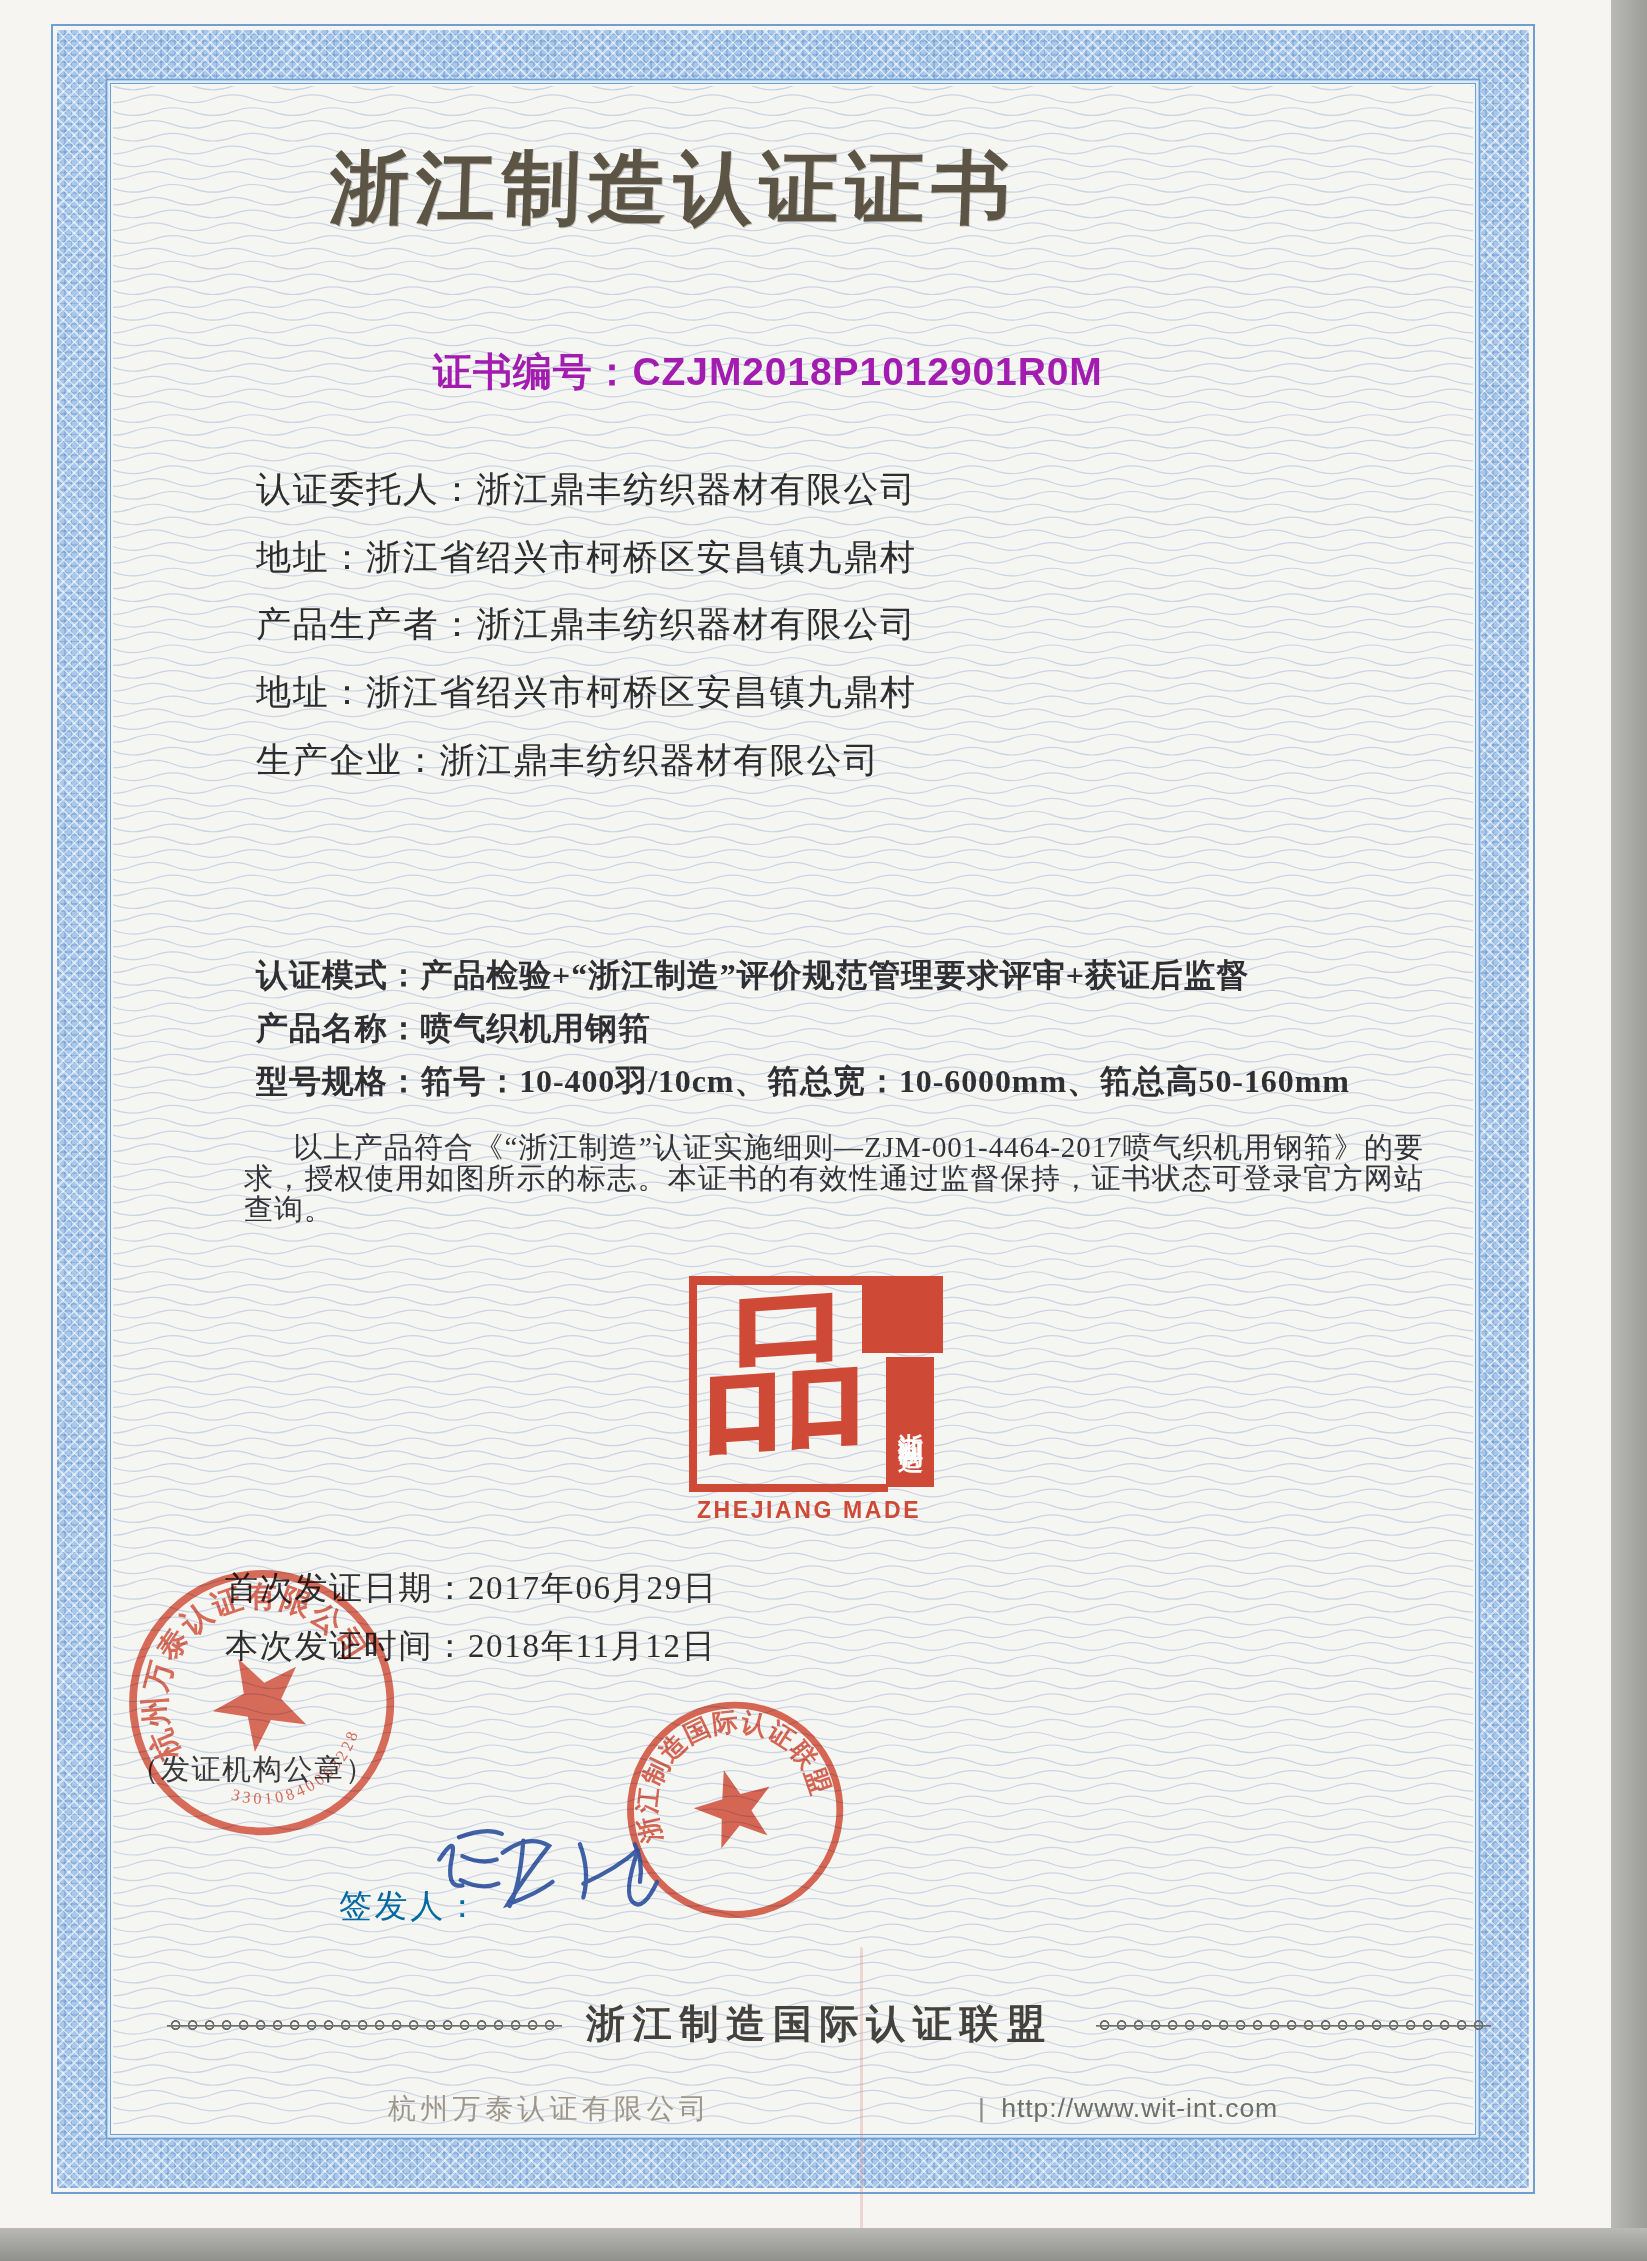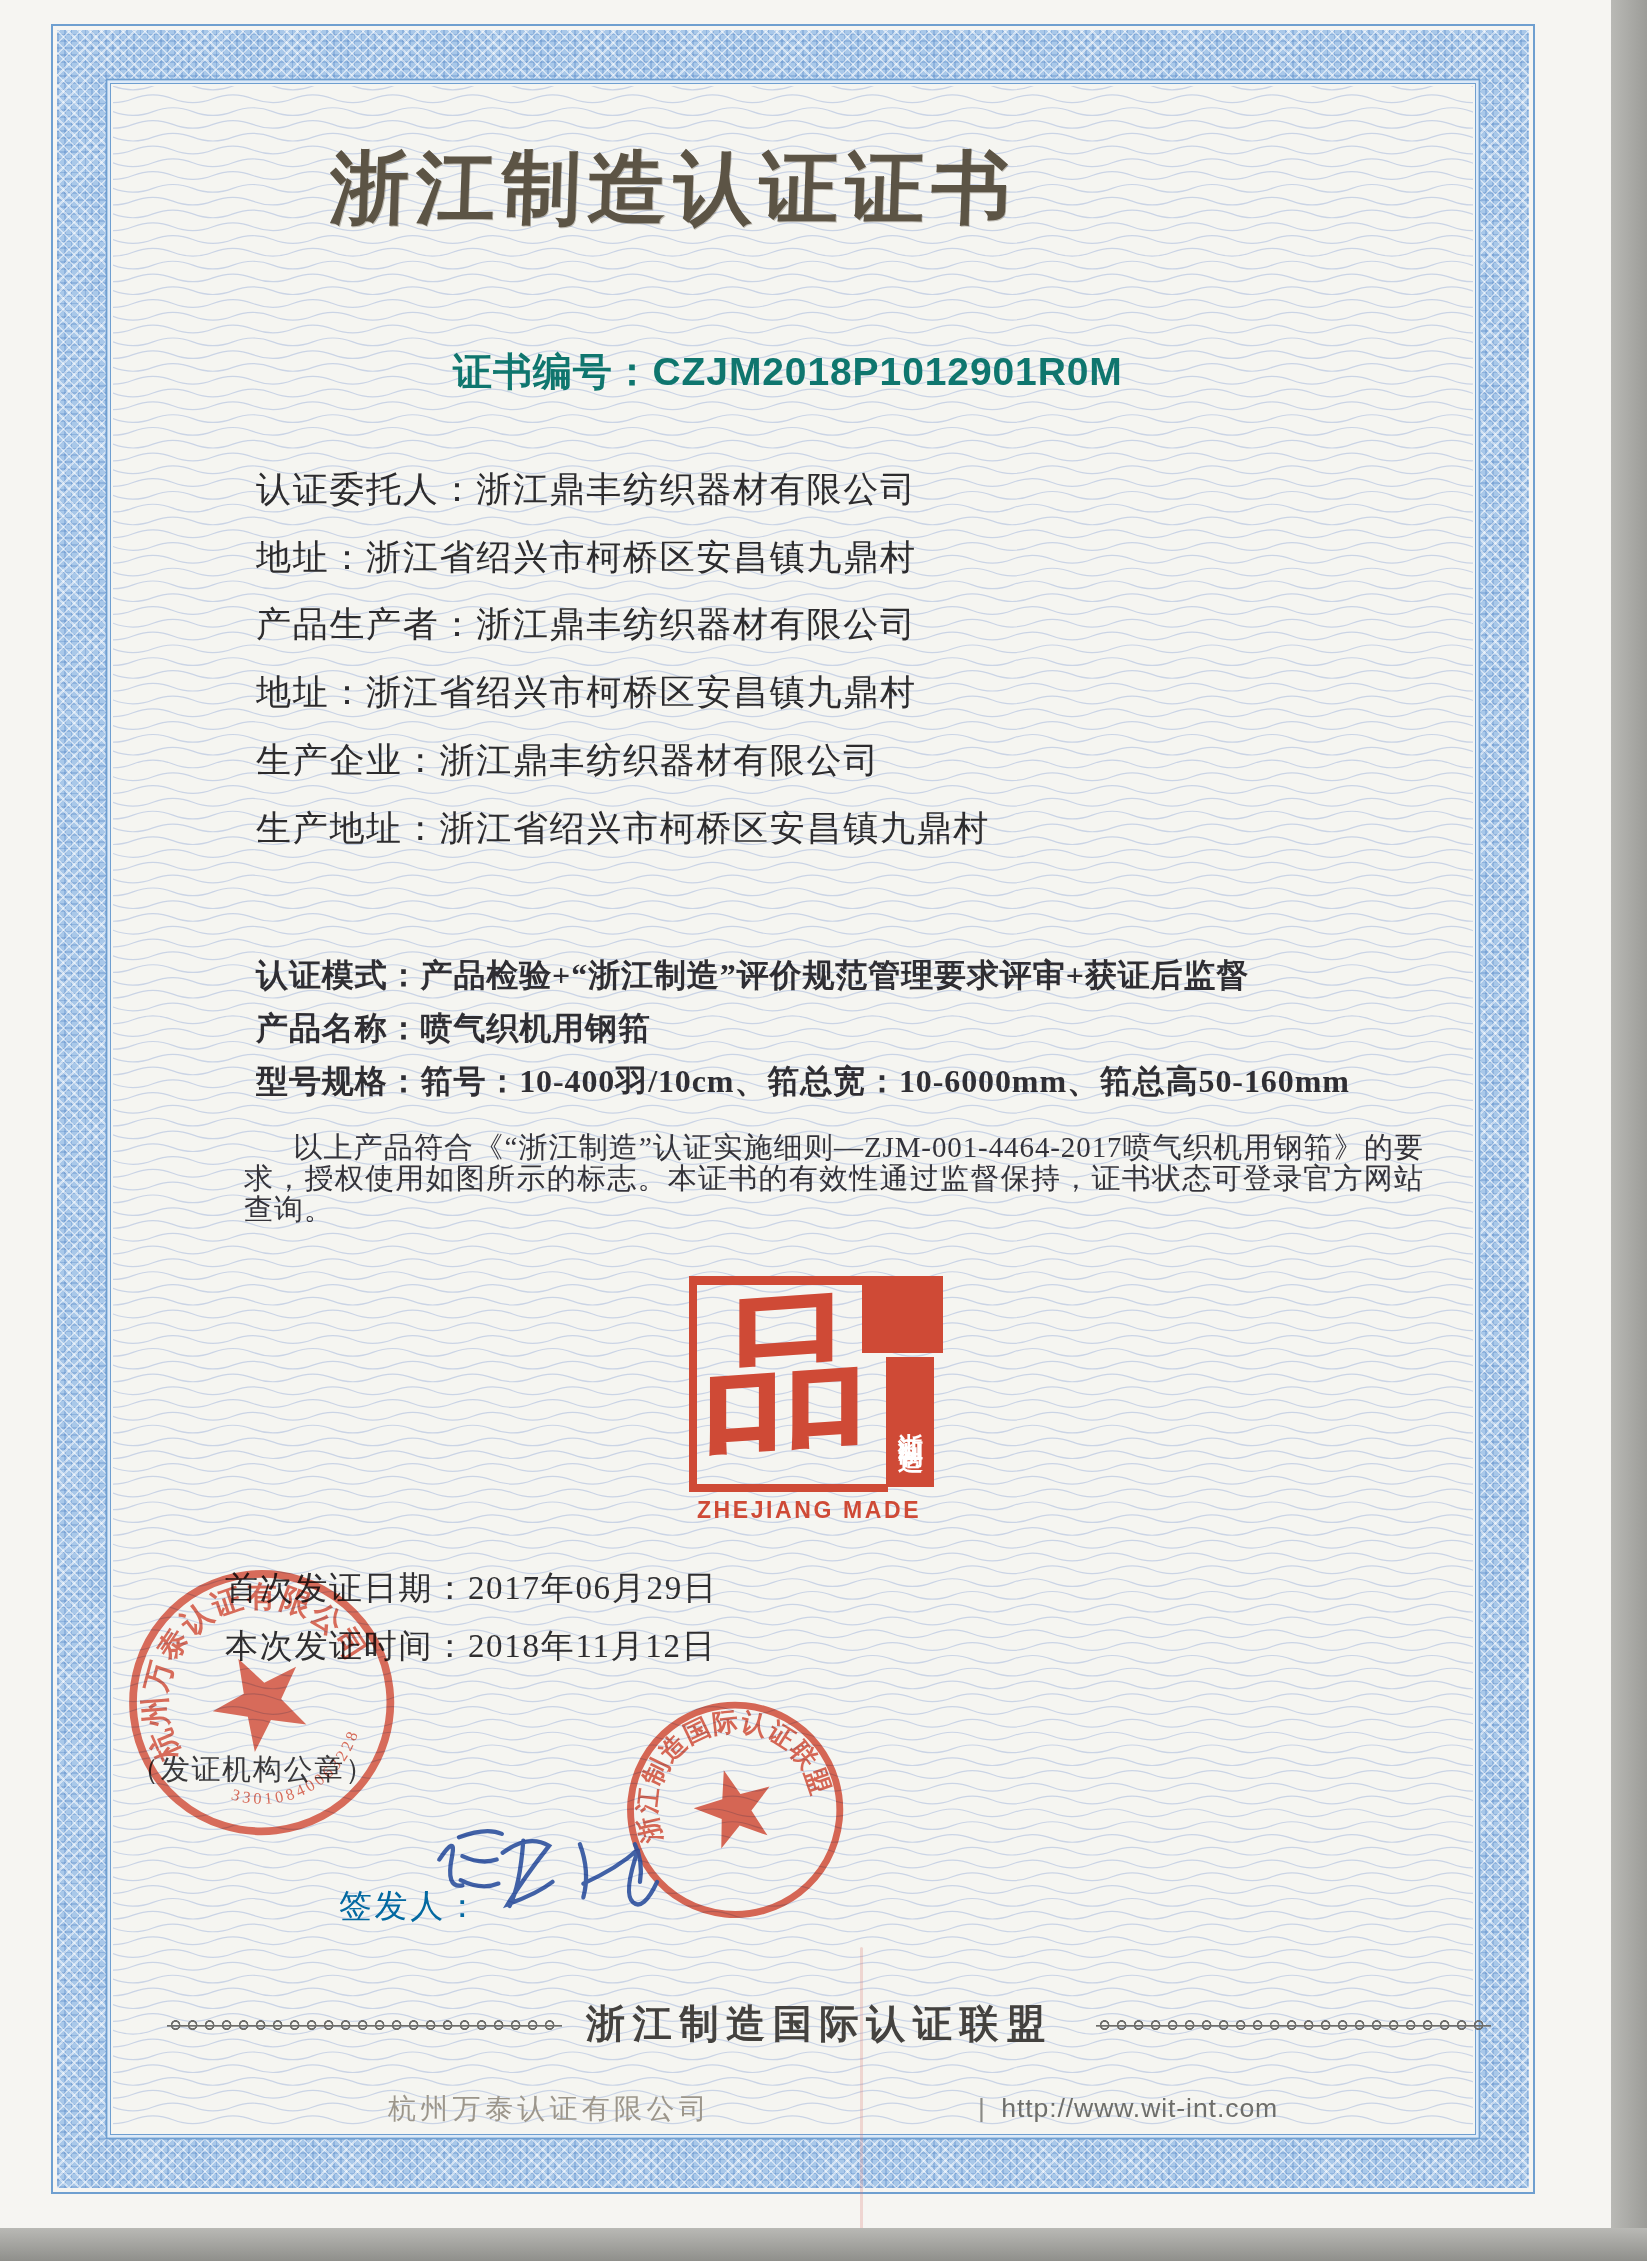--- a/index.html
+++ b/index.html
@@ -41,22 +41,22 @@
   .title{
     position:absolute;left:330px;top:136px;
     font-size:79px;font-weight:700;letter-spacing:6.9px;
     color:#5c5445;white-space:nowrap;
     text-shadow:0.9px 0.9px 0 rgba(92,84,69,.35);
     transform:skewX(-2deg);
   }
   .certno{
     position:absolute;left:433px;top:345px;
     font-family:"Liberation Sans", sans-serif;
-    font-size:39px;font-weight:700;color:#0f766e;
-    letter-spacing:0.9px;white-space:nowrap;margin-left:20px;
+    font-size:39px;font-weight:700;color:#a21caf;
+    letter-spacing:0.9px;white-space:nowrap;
   }
   .fieldline{
     position:absolute;left:256px;
     font-size:35px;font-weight:400;color:#2d2c2e;
     letter-spacing:1.7px;white-space:nowrap;
   }
   .specline{
     position:absolute;left:256px;
     font-size:32px;font-weight:700;color:#2f2e33;
     letter-spacing:0.9px;white-space:nowrap;
@@ -327,23 +327,20 @@
       </div>
       <div class="fieldline" style="top:601px">
         <span>产品生产者：</span><span>浙江鼎丰纺织器材有限公司</span>
       </div>
       <div class="fieldline" style="top:669px">
         <span>地址：</span><span>浙江省绍兴市柯桥区安昌镇九鼎村</span>
       </div>
       <div class="fieldline" style="top:737px">
         <span>生产企业：</span><span>浙江鼎丰纺织器材有限公司</span>
       </div>
-      <div class="fieldline" style="top:805px">
-        <span>生产地址：</span><span>浙江省绍兴市柯桥区安昌镇九鼎村</span>
-      </div>
 
       <div class="specline" style="top:954px">
         <span>认证模式：</span><span class="val">产品检验+“浙江制造”评价规范管理要求评审+获证后监督</span>
       </div>
       <div class="specline" style="top:1007px">
         <span>产品名称：</span><span class="val">喷气织机用钢筘</span>
       </div>
       <div class="specline" style="top:1060px">
         <span>型号规格：</span><span class="val">筘号：10-400羽/10cm、筘总宽：10-6000mm、筘总高50-160mm</span>
       </div>

